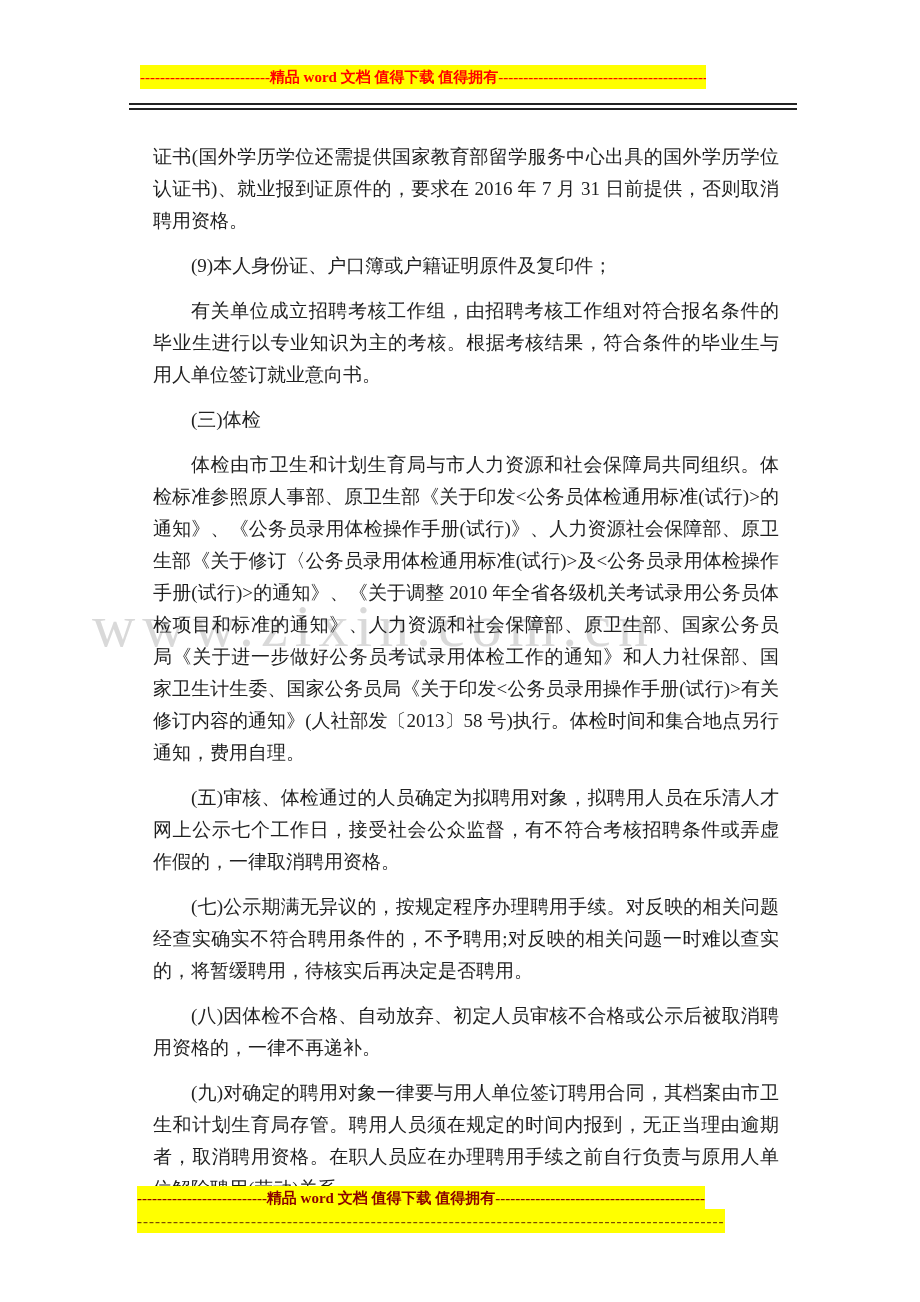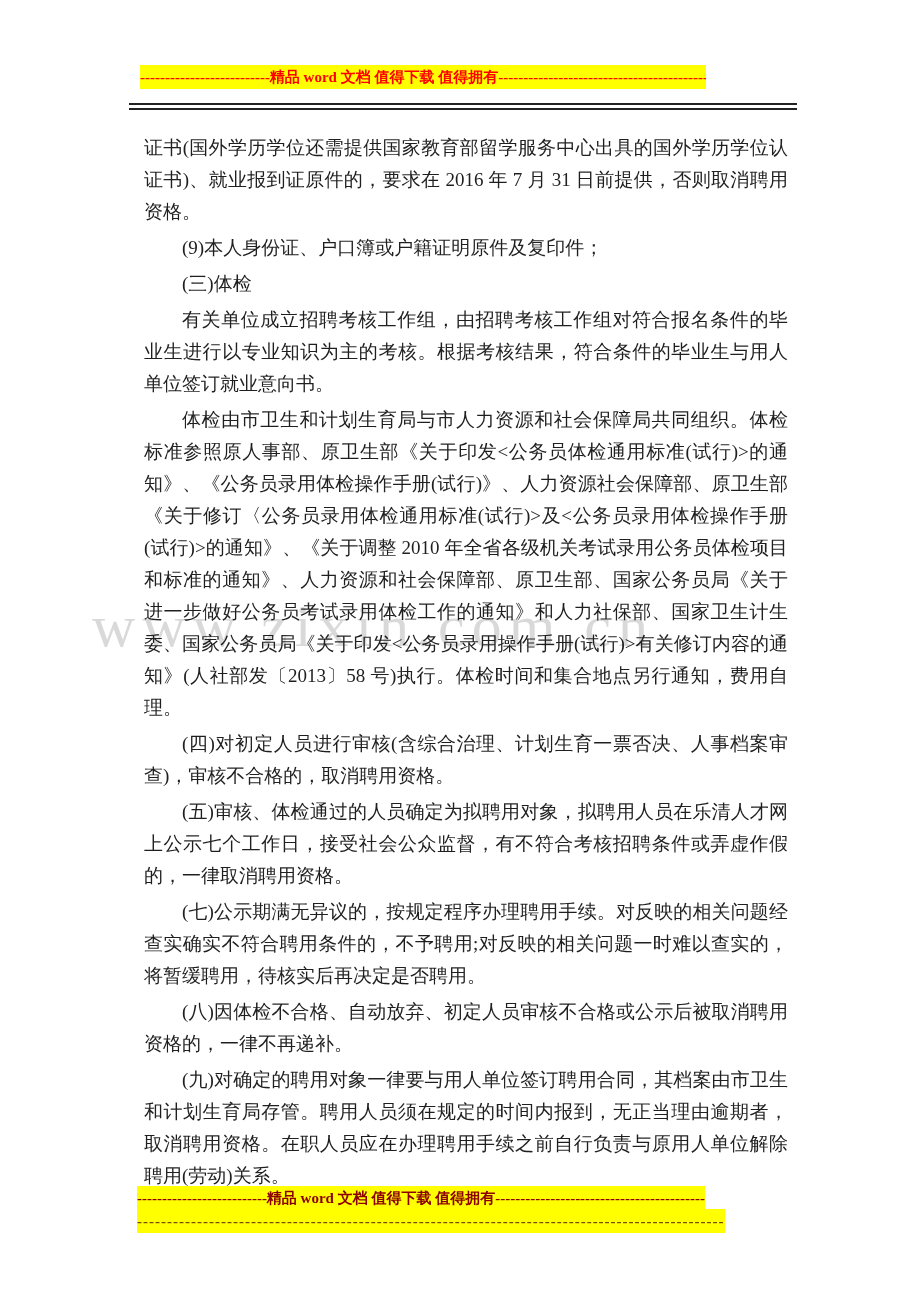--- a/index.html
+++ b/index.html
@@ -18,21 +18,21 @@
   .banner-bottom2{left:137px;top:1209px;width:588px;color:#7a4a00;letter-spacing:1px;}
   .rule-double{
     position:absolute;left:129px;top:103px;width:668px;height:3px;
     border-top:2px solid #222222;border-bottom:2px solid #222222;
   }
   .content{
     position:absolute;left:140px;top:128px;width:652px;
     font-size:19px;line-height:32px;color:#1f1f1f;text-align:justify;
     text-justify:inter-ideograph;
   }
-  .content p{margin:4px;padding:0;}
+  .content p{margin:13px;padding:0;}
   .content p.indent{text-indent:2em;}
   .watermark{
     position:absolute;left:92px;top:592px;width:770px;height:78px;
     font-family:Liberation Serif, serif;
     font-size:60px;letter-spacing:7px;color:#bbbbbb;opacity:0.55;
     white-space:nowrap;overflow:hidden;pointer-events:none;
   }
 </style>
 </head>
 <body>
@@ -41,24 +41,23 @@
 
   <div class="banner banner-top">--------------------------精品 word 文档  值得下载  值得拥有------------------------------------------------------------</div>
 
   <div class="rule-double"></div>
 
   <div class="watermark">www.zixin.com.cn</div>
 
   <div class="content">
     <p>证书(国外学历学位还需提供国家教育部留学服务中心出具的国外学历学位认证书)、就业报到证原件的，要求在 2016 年 7 月 31 日前提供，否则取消聘用资格。</p>
     <p class="indent">(9)本人身份证、户口簿或户籍证明原件及复印件；</p>
+    <p class="indent">有关单位成立招聘考核工作组，由招聘考核工作组对符合报名条件的毕业生进行以专业知识为主的考核。根据考核结果，符合条件的毕业生与用人单位签订就业意向书。</p>
     <p class="indent">(三)体检</p>
-    <p class="indent">有关单位成立招聘考核工作组，由招聘考核工作组对符合报名条件的毕业生进行以专业知识为主的考核。根据考核结果，符合条件的毕业生与用人单位签订就业意向书。</p>
     <p class="indent">体检由市卫生和计划生育局与市人力资源和社会保障局共同组织。体检标准参照原人事部、原卫生部《关于印发&lt;公务员体检通用标准(试行)&gt;的通知》、《公务员录用体检操作手册(试行)》、人力资源社会保障部、原卫生部《关于修订〈公务员录用体检通用标准(试行)&gt;及&lt;公务员录用体检操作手册(试行)&gt;的通知》、《关于调整 2010 年全省各级机关考试录用公务员体检项目和标准的通知》、人力资源和社会保障部、原卫生部、国家公务员局《关于进一步做好公务员考试录用体检工作的通知》和人力社保部、国家卫生计生委、国家公务员局《关于印发&lt;公务员录用操作手册(试行)&gt;有关修订内容的通知》(人社部发〔2013〕58 号)执行。体检时间和集合地点另行通知，费用自理。</p>
-    <p class="indent">(四)对初定人员进行审核(含综合治理、计划生育一票否决、人事档案审查)，审核不合格的，取消聘用资格。</p>
     <p class="indent">(五)审核、体检通过的人员确定为拟聘用对象，拟聘用人员在乐清人才网上公示七个工作日，接受社会公众监督，有不符合考核招聘条件或弄虚作假的，一律取消聘用资格。</p>
     <p class="indent">(七)公示期满无异议的，按规定程序办理聘用手续。对反映的相关问题经查实确实不符合聘用条件的，不予聘用;对反映的相关问题一时难以查实的，将暂缓聘用，待核实后再决定是否聘用。</p>
     <p class="indent">(八)因体检不合格、自动放弃、初定人员审核不合格或公示后被取消聘用资格的，一律不再递补。</p>
     <p class="indent">(九)对确定的聘用对象一律要与用人单位签订聘用合同，其档案由市卫生和计划生育局存管。聘用人员须在规定的时间内报到，无正当理由逾期者，取消聘用资格。在职人员应在办理聘用手续之前自行负责与原用人单位解除聘用(劳动)关系。</p>
   </div>
 
   <div class="banner banner-bottom1">--------------------------精品 word 文档  值得下载  值得拥有------------------------------------------------------------</div>
 
   <div class="banner banner-bottom2">--------------------------------------------------------------------------------------------------------------------------------------------</div>
 

